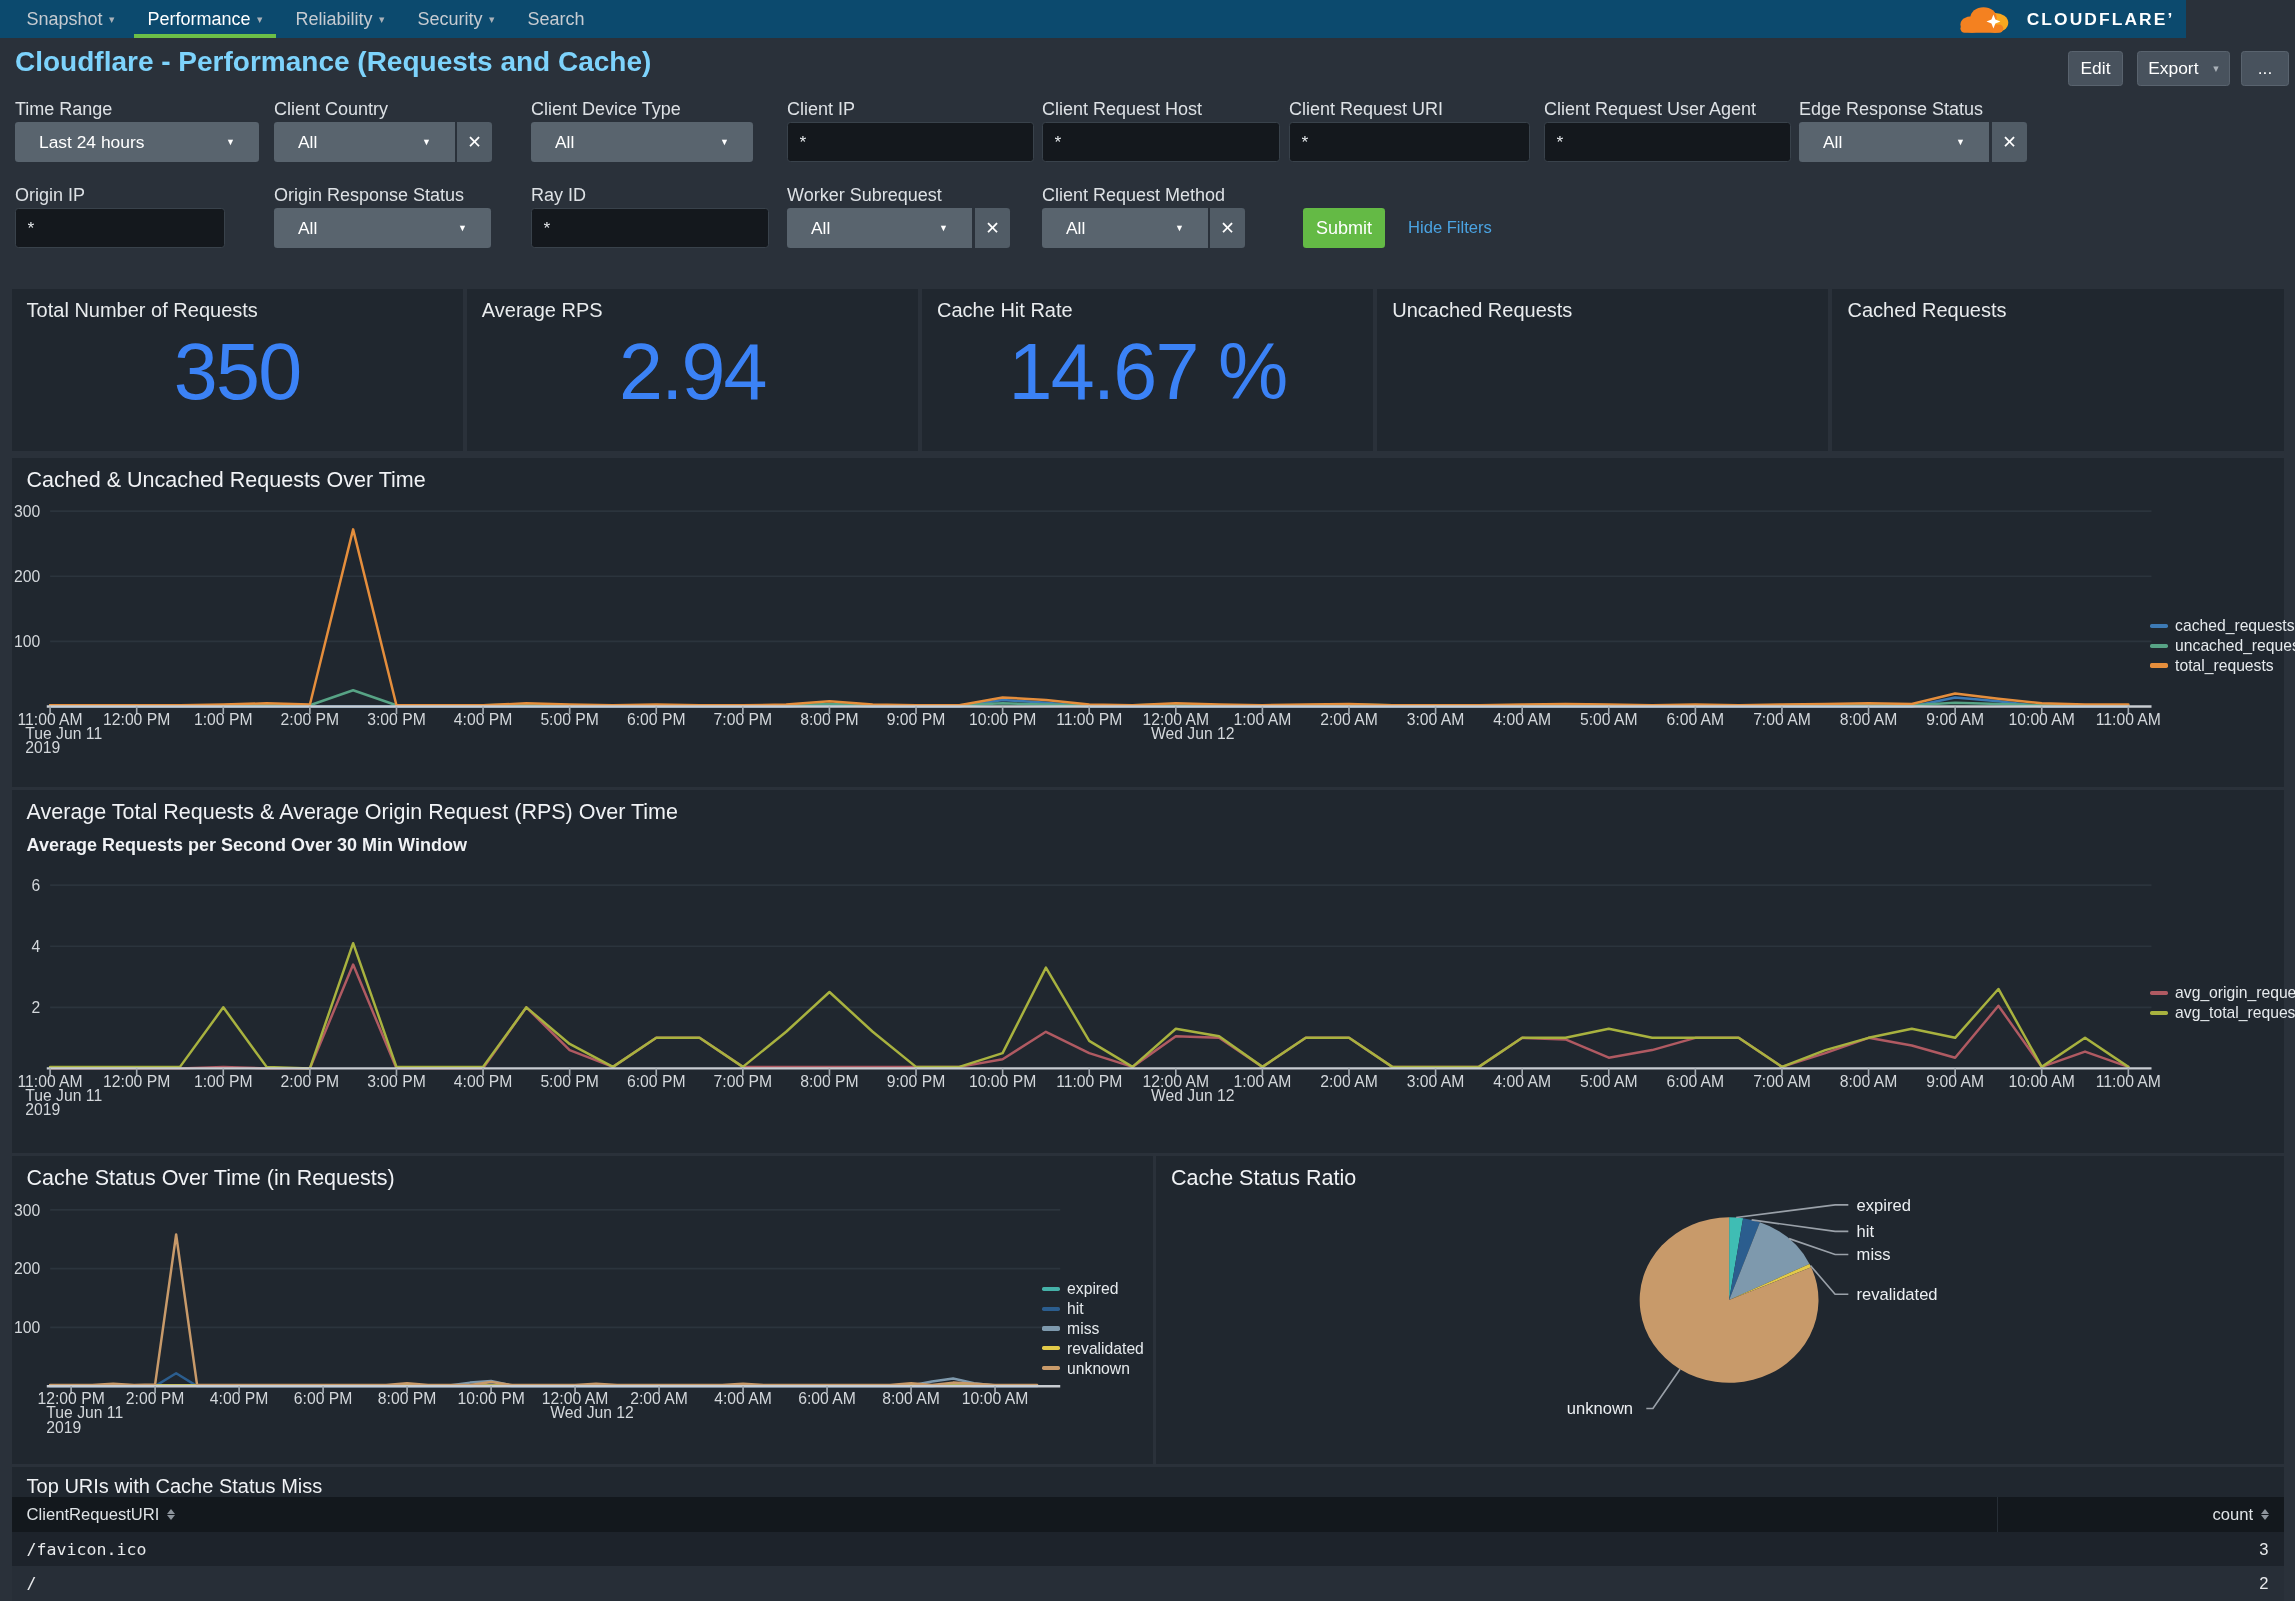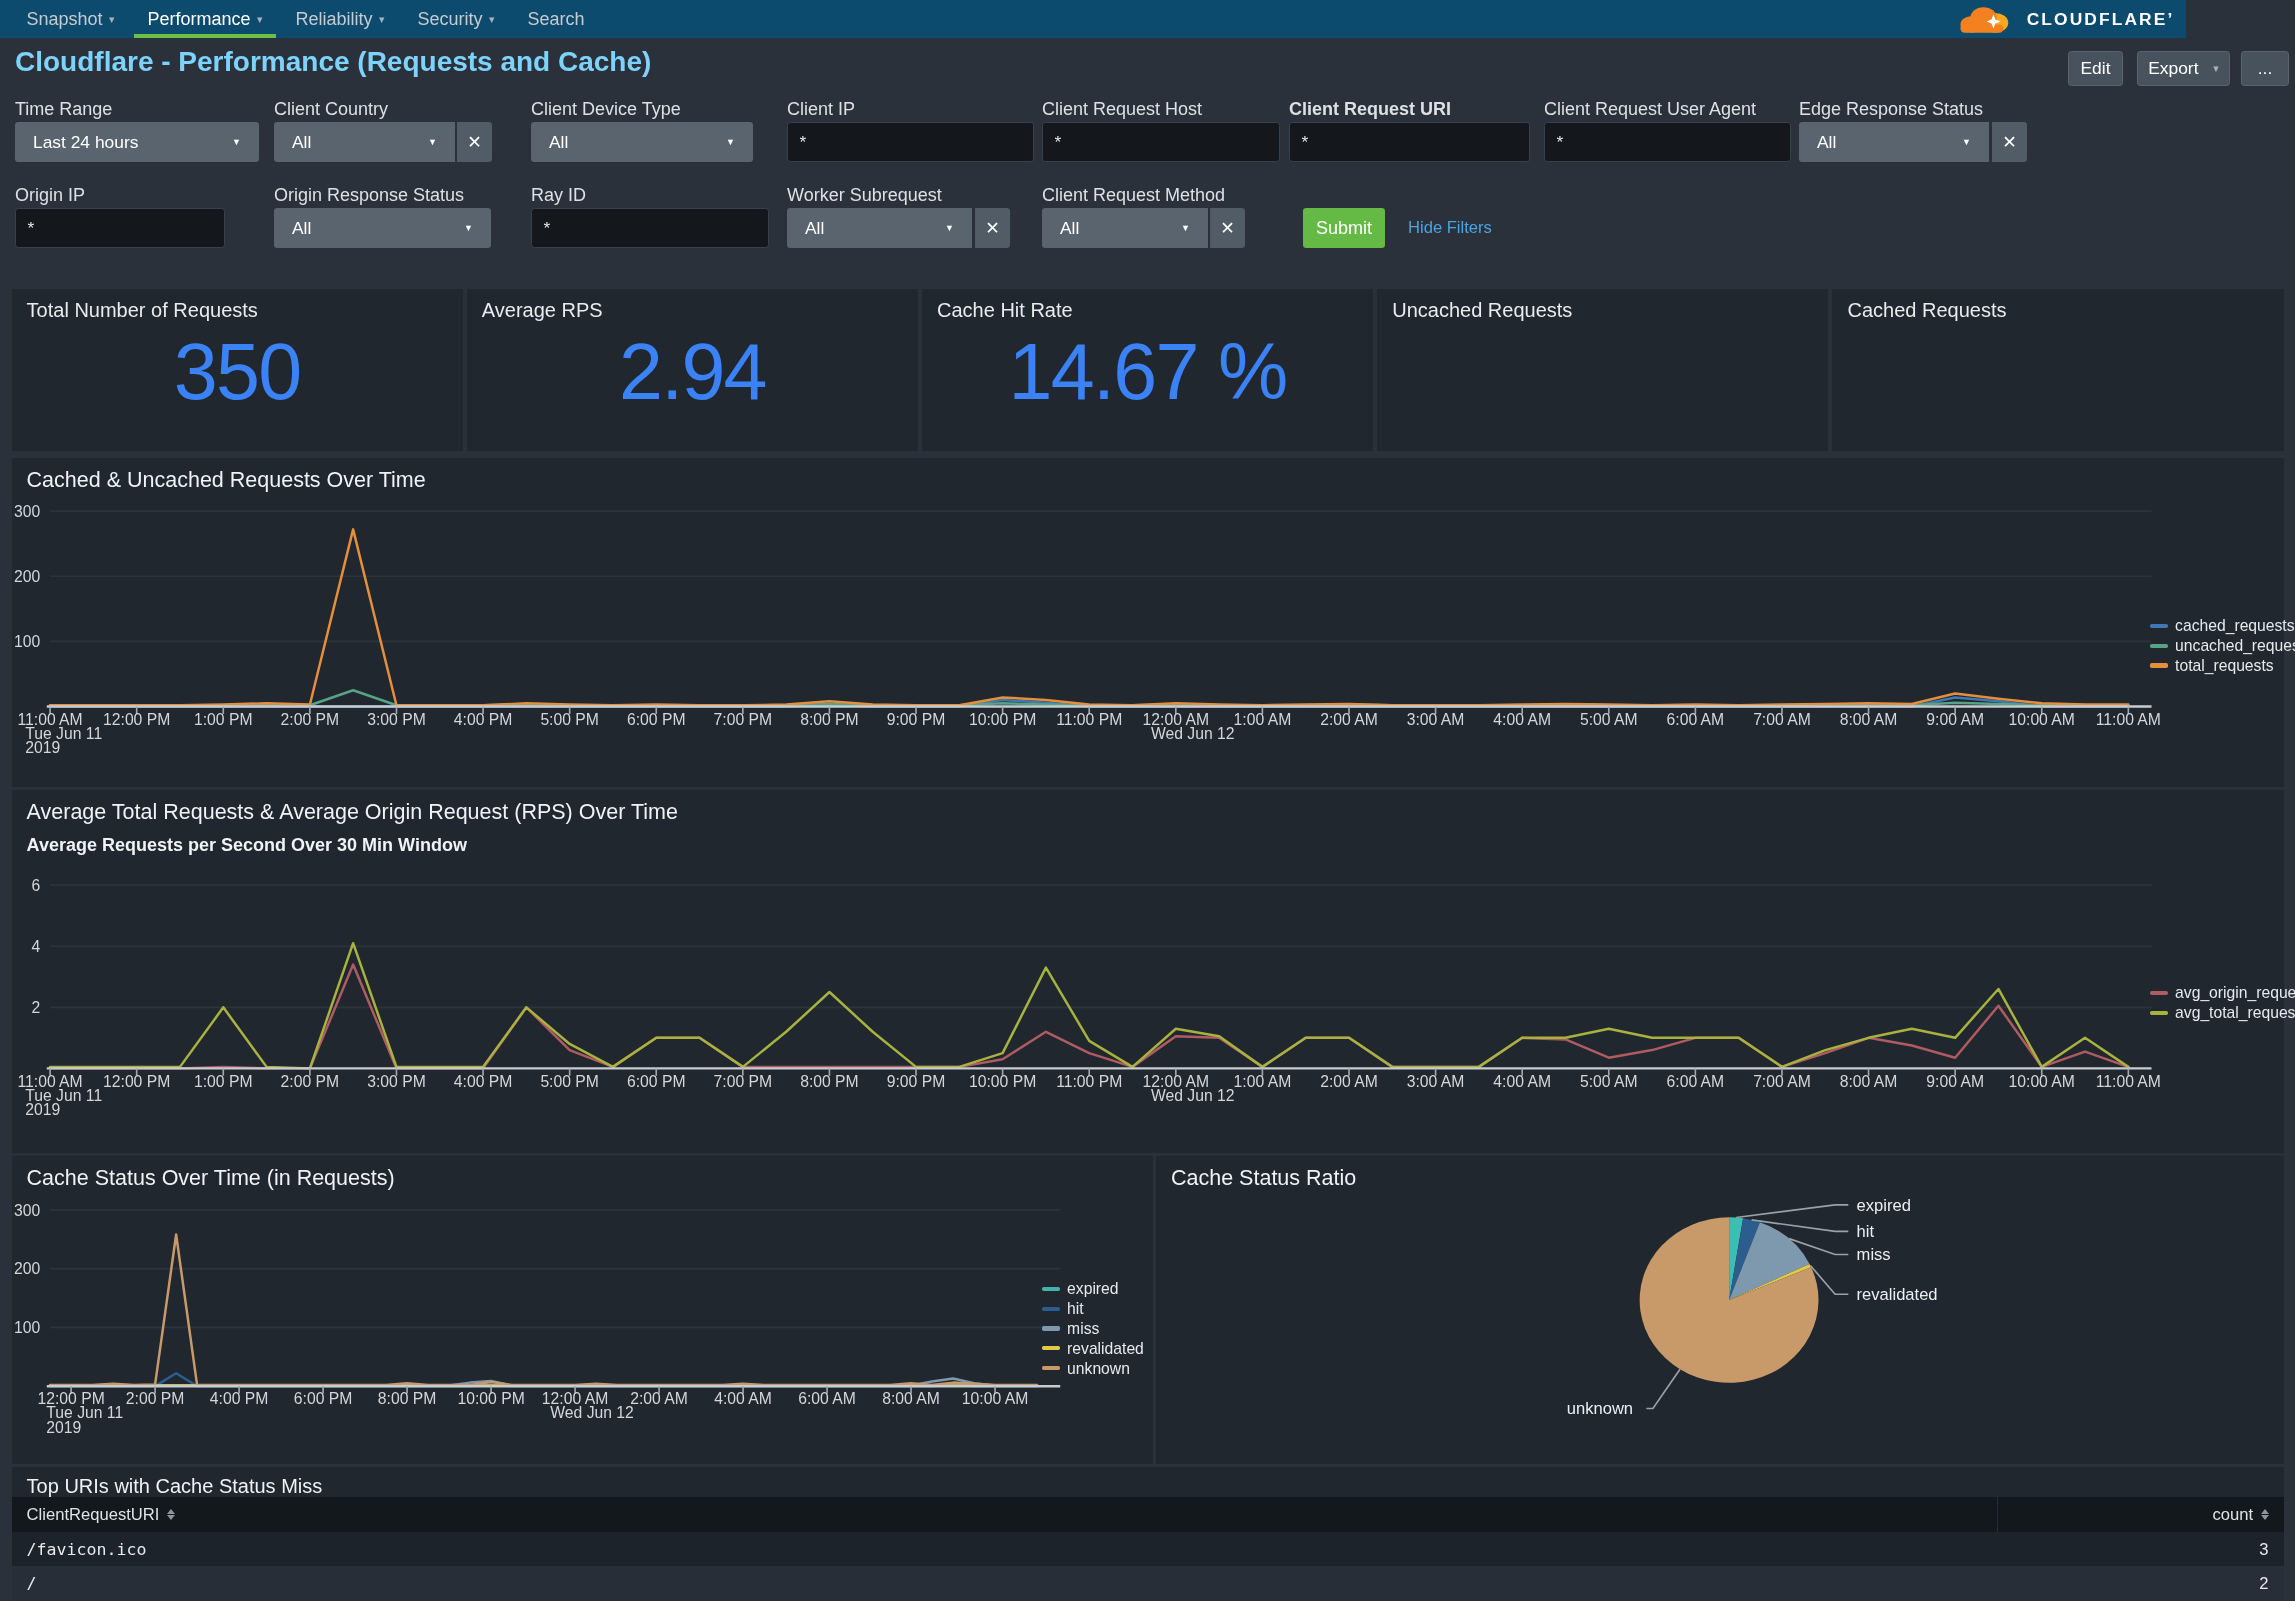--- a/index.html
+++ b/index.html
@@ -16,21 +16,21 @@
 .brand-text{font-size:17.4px;font-weight:bold;letter-spacing:2.1px;color:#fff}
 
 .hdr-title{position:absolute;left:15px;top:46px;font-size:28px;font-weight:bold;color:#7dd3fc}
 .hbtn{position:absolute;top:51px;height:35px;background:#48525d;border:0.8px solid #59636e;border-radius:3.3px;color:#fff;font-size:17.4px;display:flex;align-items:center;justify-content:center;gap:8.3px;cursor:pointer}
 #btn-edit{left:2068px;width:55px}
 #btn-export{left:2137px;width:93px}
 #btn-more{left:2241px;width:48px}
 
 #filters{position:absolute;left:0;top:79px;width:2295px;height:195px}
 .flabel{position:absolute;font-size:18px;color:#dde1e5;white-space:nowrap}
-.fsel{position:absolute;height:40px;background:#59646e;border-radius:3.3px;display:flex;align-items:center;padding:0 18px;font-size:17.4px;color:#fff;cursor:pointer}
+.fsel{position:absolute;height:40px;background:#59646e;border-radius:3.3px;display:flex;align-items:center;padding:0 24px;font-size:17.4px;color:#fff;cursor:pointer}
 .fsel.rleft{border-radius:3.3px 0 0 3.3px}
 .scaret{margin-left:auto;font-size:9px;padding-left:8.3px}
 .fx{position:absolute;height:40px;width:36px;background:#515c66;border-radius:0 3.3px 3.3px 0;display:flex;align-items:center;justify-content:center;font-size:17.4px;color:#fff;border-left:1.7px solid #2a313a;cursor:pointer}
 .finput{position:absolute;height:40px;background:#14181d;border:0.8px solid #39424b;border-radius:3.3px;color:#e6e9ec;font-size:17.4px;padding:0 11.6px;font-family:"Liberation Sans",sans-serif;outline:none}
 #submit-btn{position:absolute;left:1303px;top:129px;width:82px;height:40px;background:#64ba45;border:none;border-radius:3.3px;color:#fff;font-size:18px;font-family:"Liberation Sans",sans-serif;cursor:pointer}
 #hide-filters{position:absolute;left:1408px;top:139px;font-size:16.6px;color:#4aa3e2;cursor:pointer}
 
 #stats{position:absolute;left:11.6px;top:289px;width:2272px;height:162px;display:flex;gap:4.1px}
 .card{flex:1;background:#20272f;position:relative}
 .clabel{position:absolute;left:15px;top:10px;font-size:20px;color:#e9ecee}
@@ -127,21 +127,21 @@
     <div class="fx" style="left: 456px; top: 43px;">✕</div>
     <div class="flabel" style="left: 531px; top: 20px;">Client Device Type</div>
     <div class="fsel" style="left: 531px; top: 43px; width: 222px;">
       <span>All</span>
       <span class="scaret">▼</span>
     </div>
     <div class="flabel" style="left: 787px; top: 20px;">Client IP</div>
     <input class="finput" value="*" style="left: 787px; top: 43px; width: 247px;">
     <div class="flabel" style="left: 1042px; top: 20px;">Client Request Host</div>
     <input class="finput" value="*" style="left: 1042px; top: 43px; width: 238px;">
-    <div class="flabel" style="left: 1289px; top: 20px; font-weight: bold;">Client Request URI</div>
+    <div class="flabel" style="left: 1289px; top: 20px;">Client Request URI</div>
     <input class="finput" value="*" style="left: 1289px; top: 43px; width: 241px;">
     <div class="flabel" style="left: 1544px; top: 20px;">Client Request User Agent</div>
     <input class="finput" value="*" style="left: 1544px; top: 43px; width: 247px;">
     <div class="flabel" style="left: 1799px; top: 20px;">Edge Response Status</div>
     <div class="fsel rleft" style="left: 1799px; top: 43px; width: 190px;">
       <span>All</span>
       <span class="scaret">▼</span>
     </div>
     <div class="fx" style="left: 1991px; top: 43px;">✕</div>
     <div class="flabel" style="left: 15px; top: 106px;">Origin IP</div>

